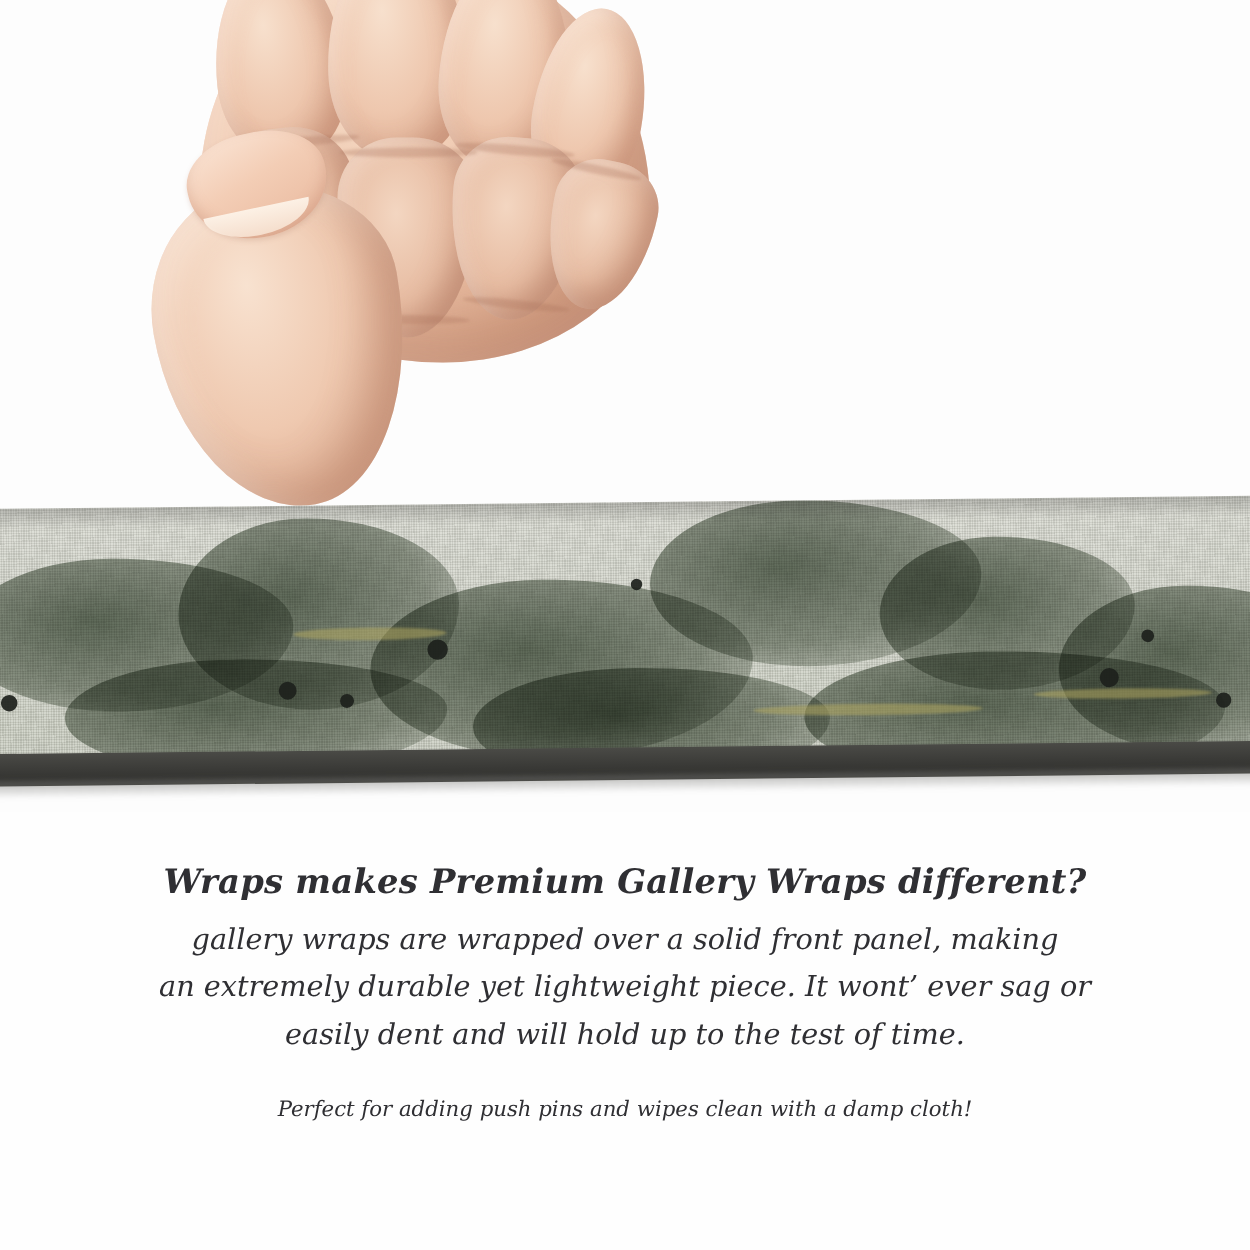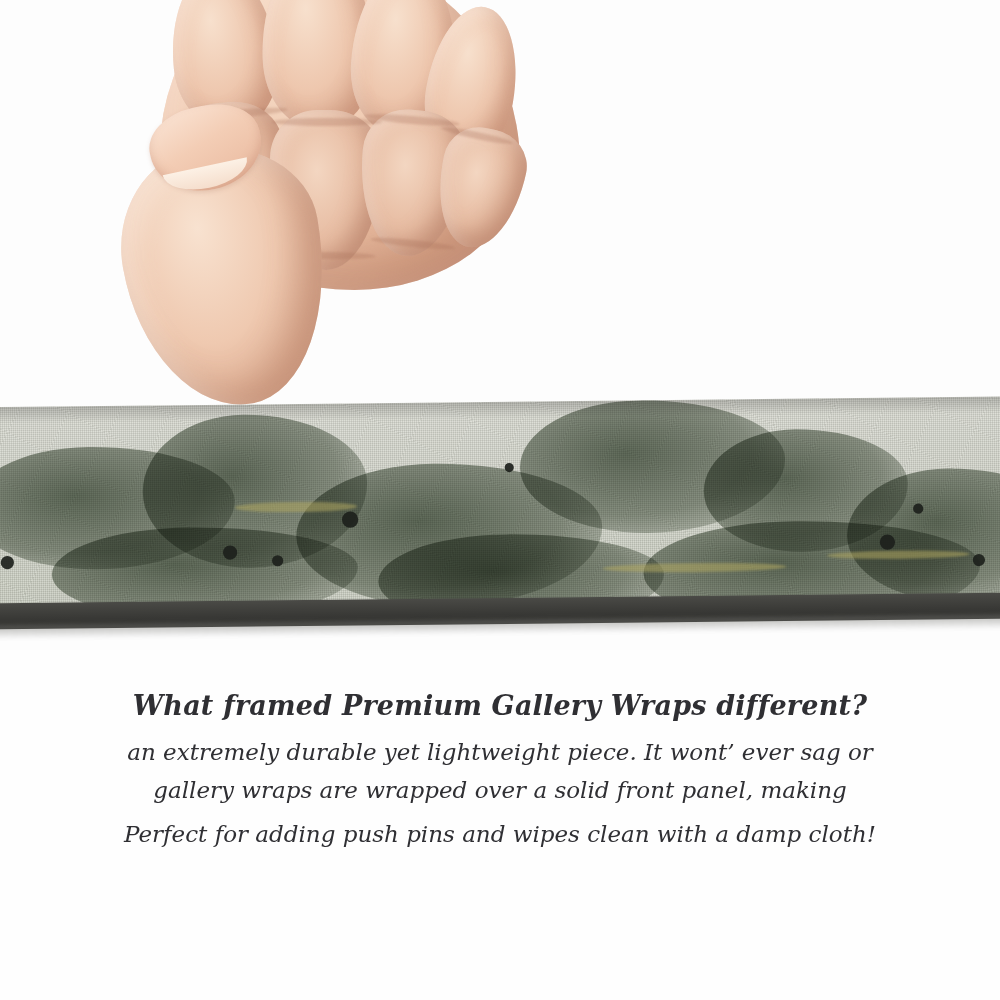--- a/index.html
+++ b/index.html
@@ -197,23 +197,23 @@
     font-weight: 700;
     letter-spacing: .2px;
     margin-bottom: 12px;
   }
   .caption-line {
     font-size: 23px;
     line-height: 38px;
     font-weight: 400;
   }
   .caption-final {
-    font-size: 23px;
+    font-size: 17px;
     line-height: 38px;
-    margin-top: 6px;
+    margin-top: 22px;
   }
 </style>
 </head>
 <body>
 
 <div class="page">
 
   <div class="photo">
 
     <div class="hand">
@@ -266,19 +266,20 @@
       <div class="dot" style="left:905px; top:104px; width:10px; height:10px;"></div>
       <div class="dot" style="left:963px; top:154px; width:12px; height:12px;"></div>
       <div class="dot" style="left:505px; top:60px;  width:9px;  height:9px;"></div>
     </div>
 
     <div class="canvas-bevel"></div>
     <div class="canvas-underside"></div>
   </div>
 
   <div class="caption">
-    <div class="caption-heading">What framed Premium Gallery Wraps different?</div>
+    <div class="caption-heading">Wraps makes Premium Gallery Wraps different?</div>
+    <div class="caption-line">gallery wraps are wrapped over a solid front panel, making</div>
     <div class="caption-line">an extremely durable yet lightweight piece. It wont’ ever sag or</div>
-    <div class="caption-line">gallery wraps are wrapped over a solid front panel, making</div>
+    <div class="caption-line">easily dent and will hold up to the test of time.</div>
     <div class="caption-final">Perfect for adding push pins and wipes clean with a damp cloth!</div>
   </div>
 
 </div>
 
 </body></html>

